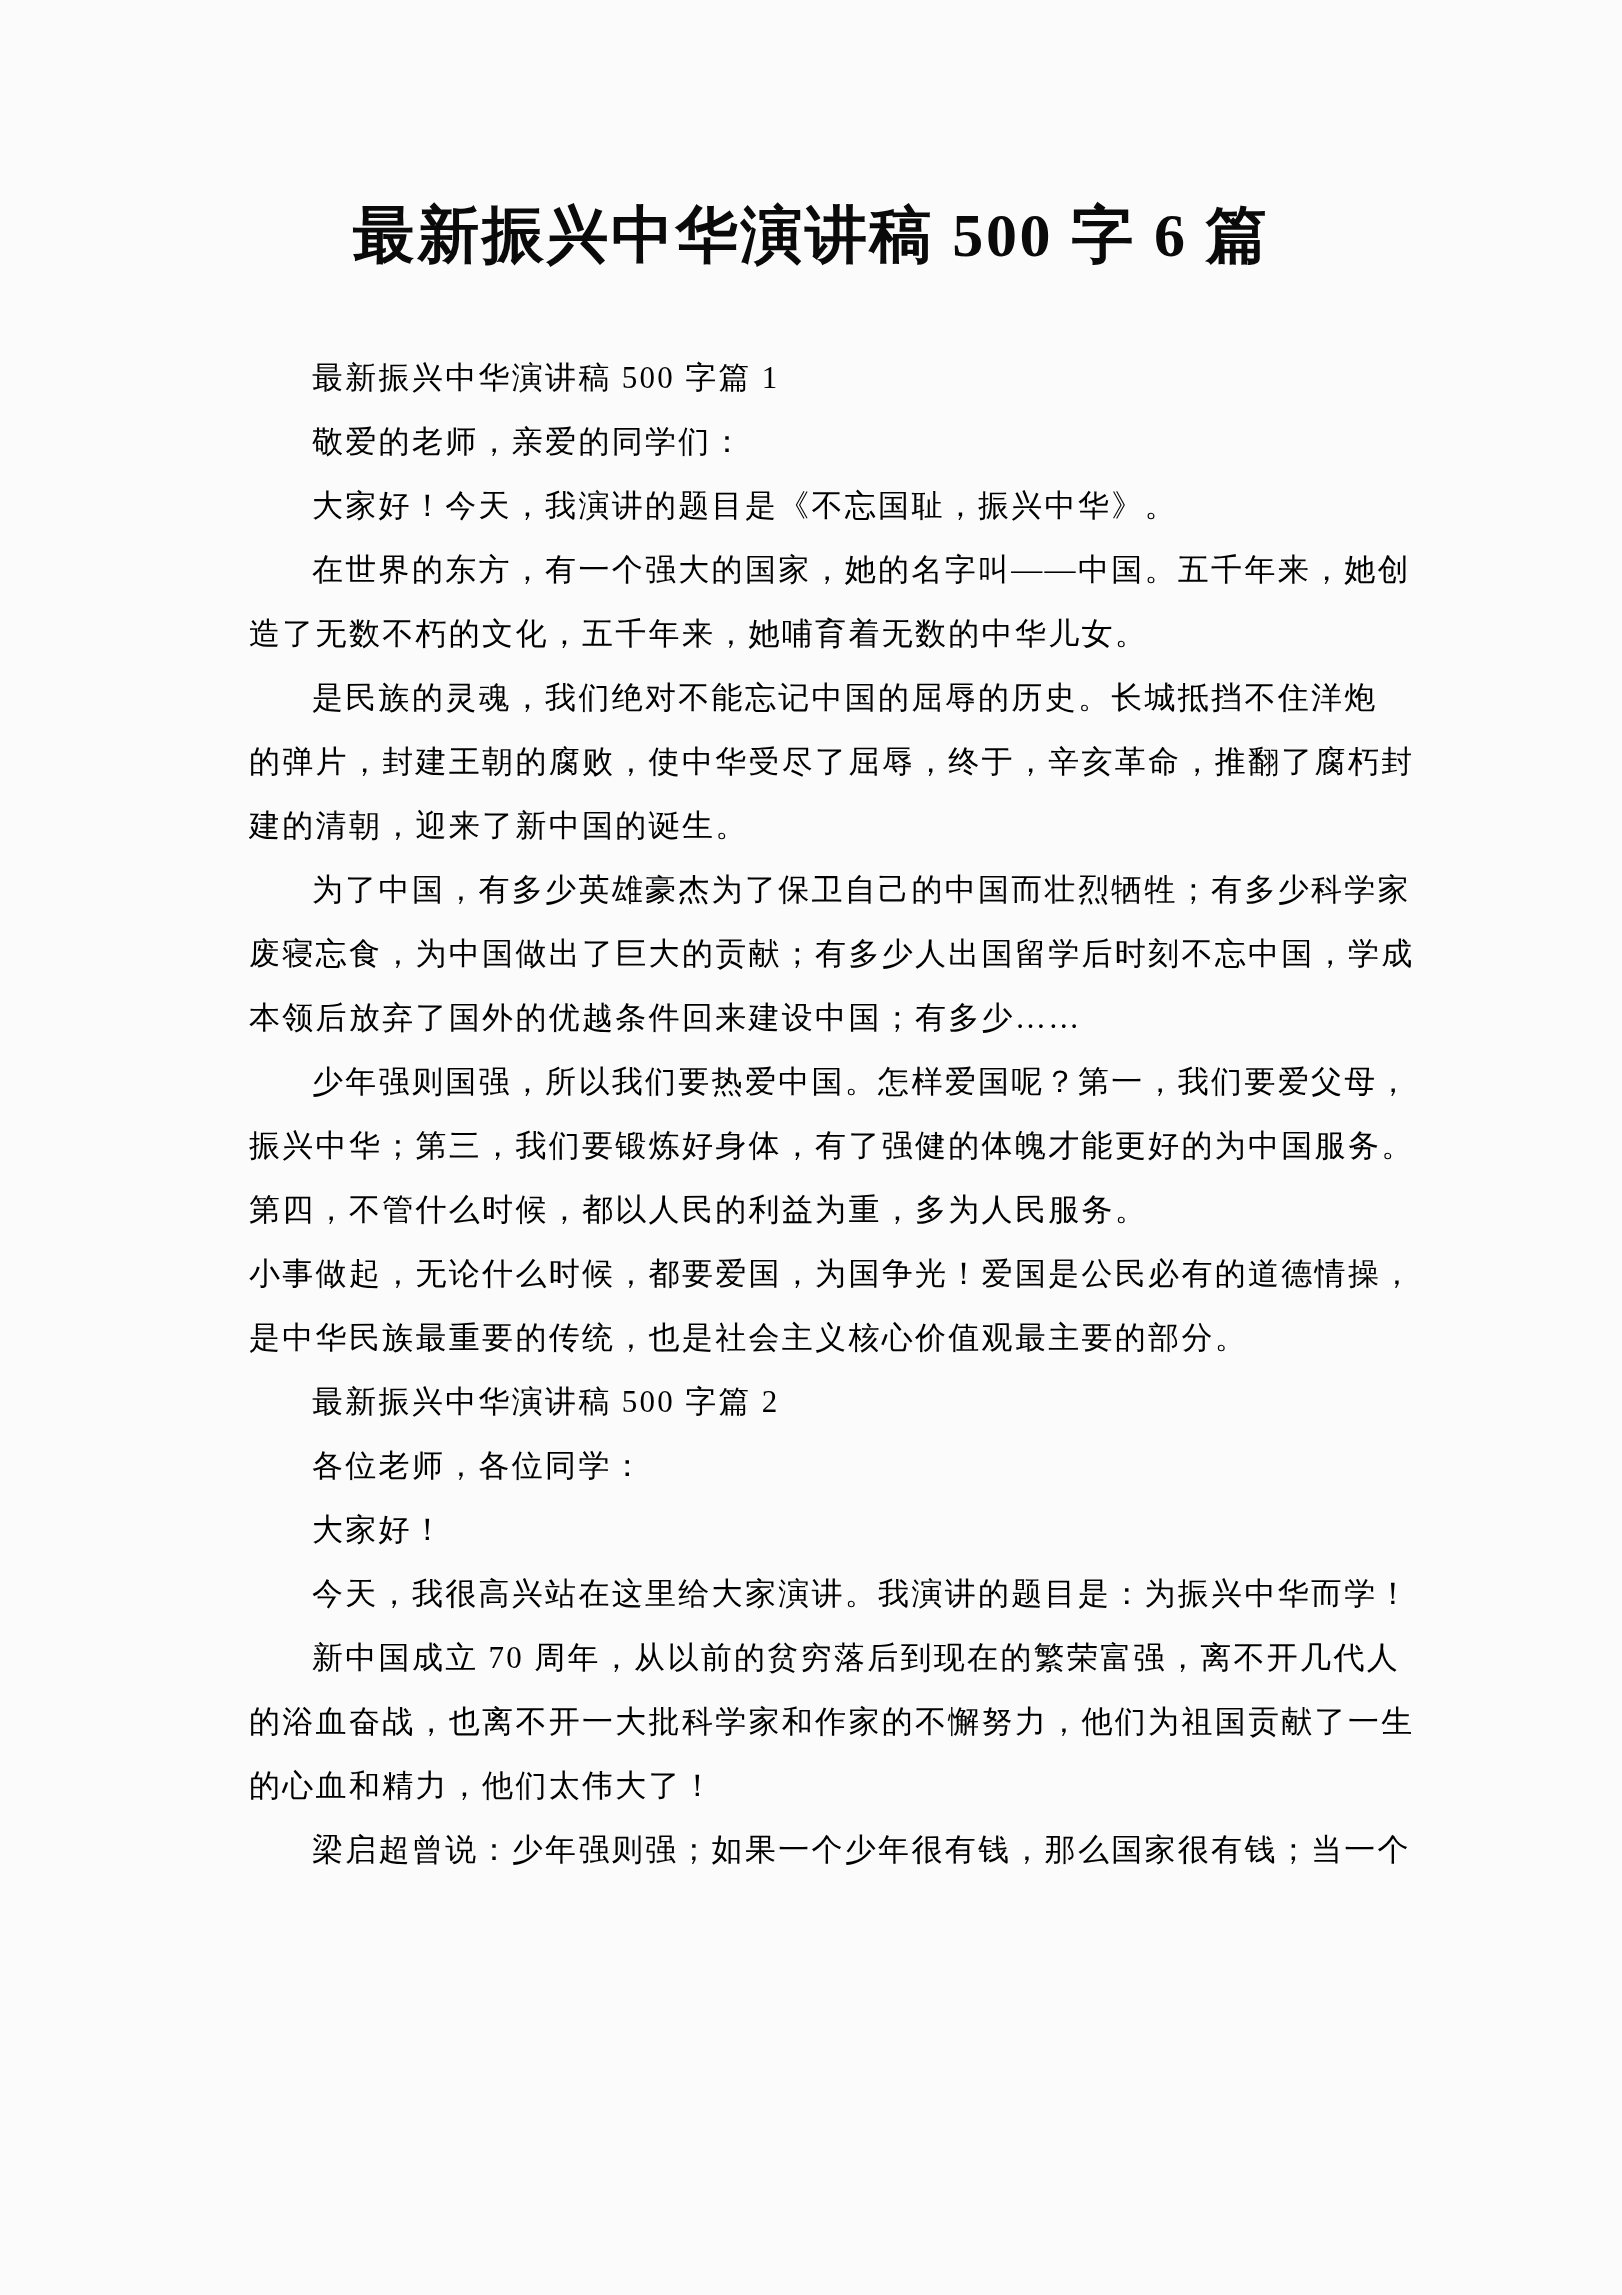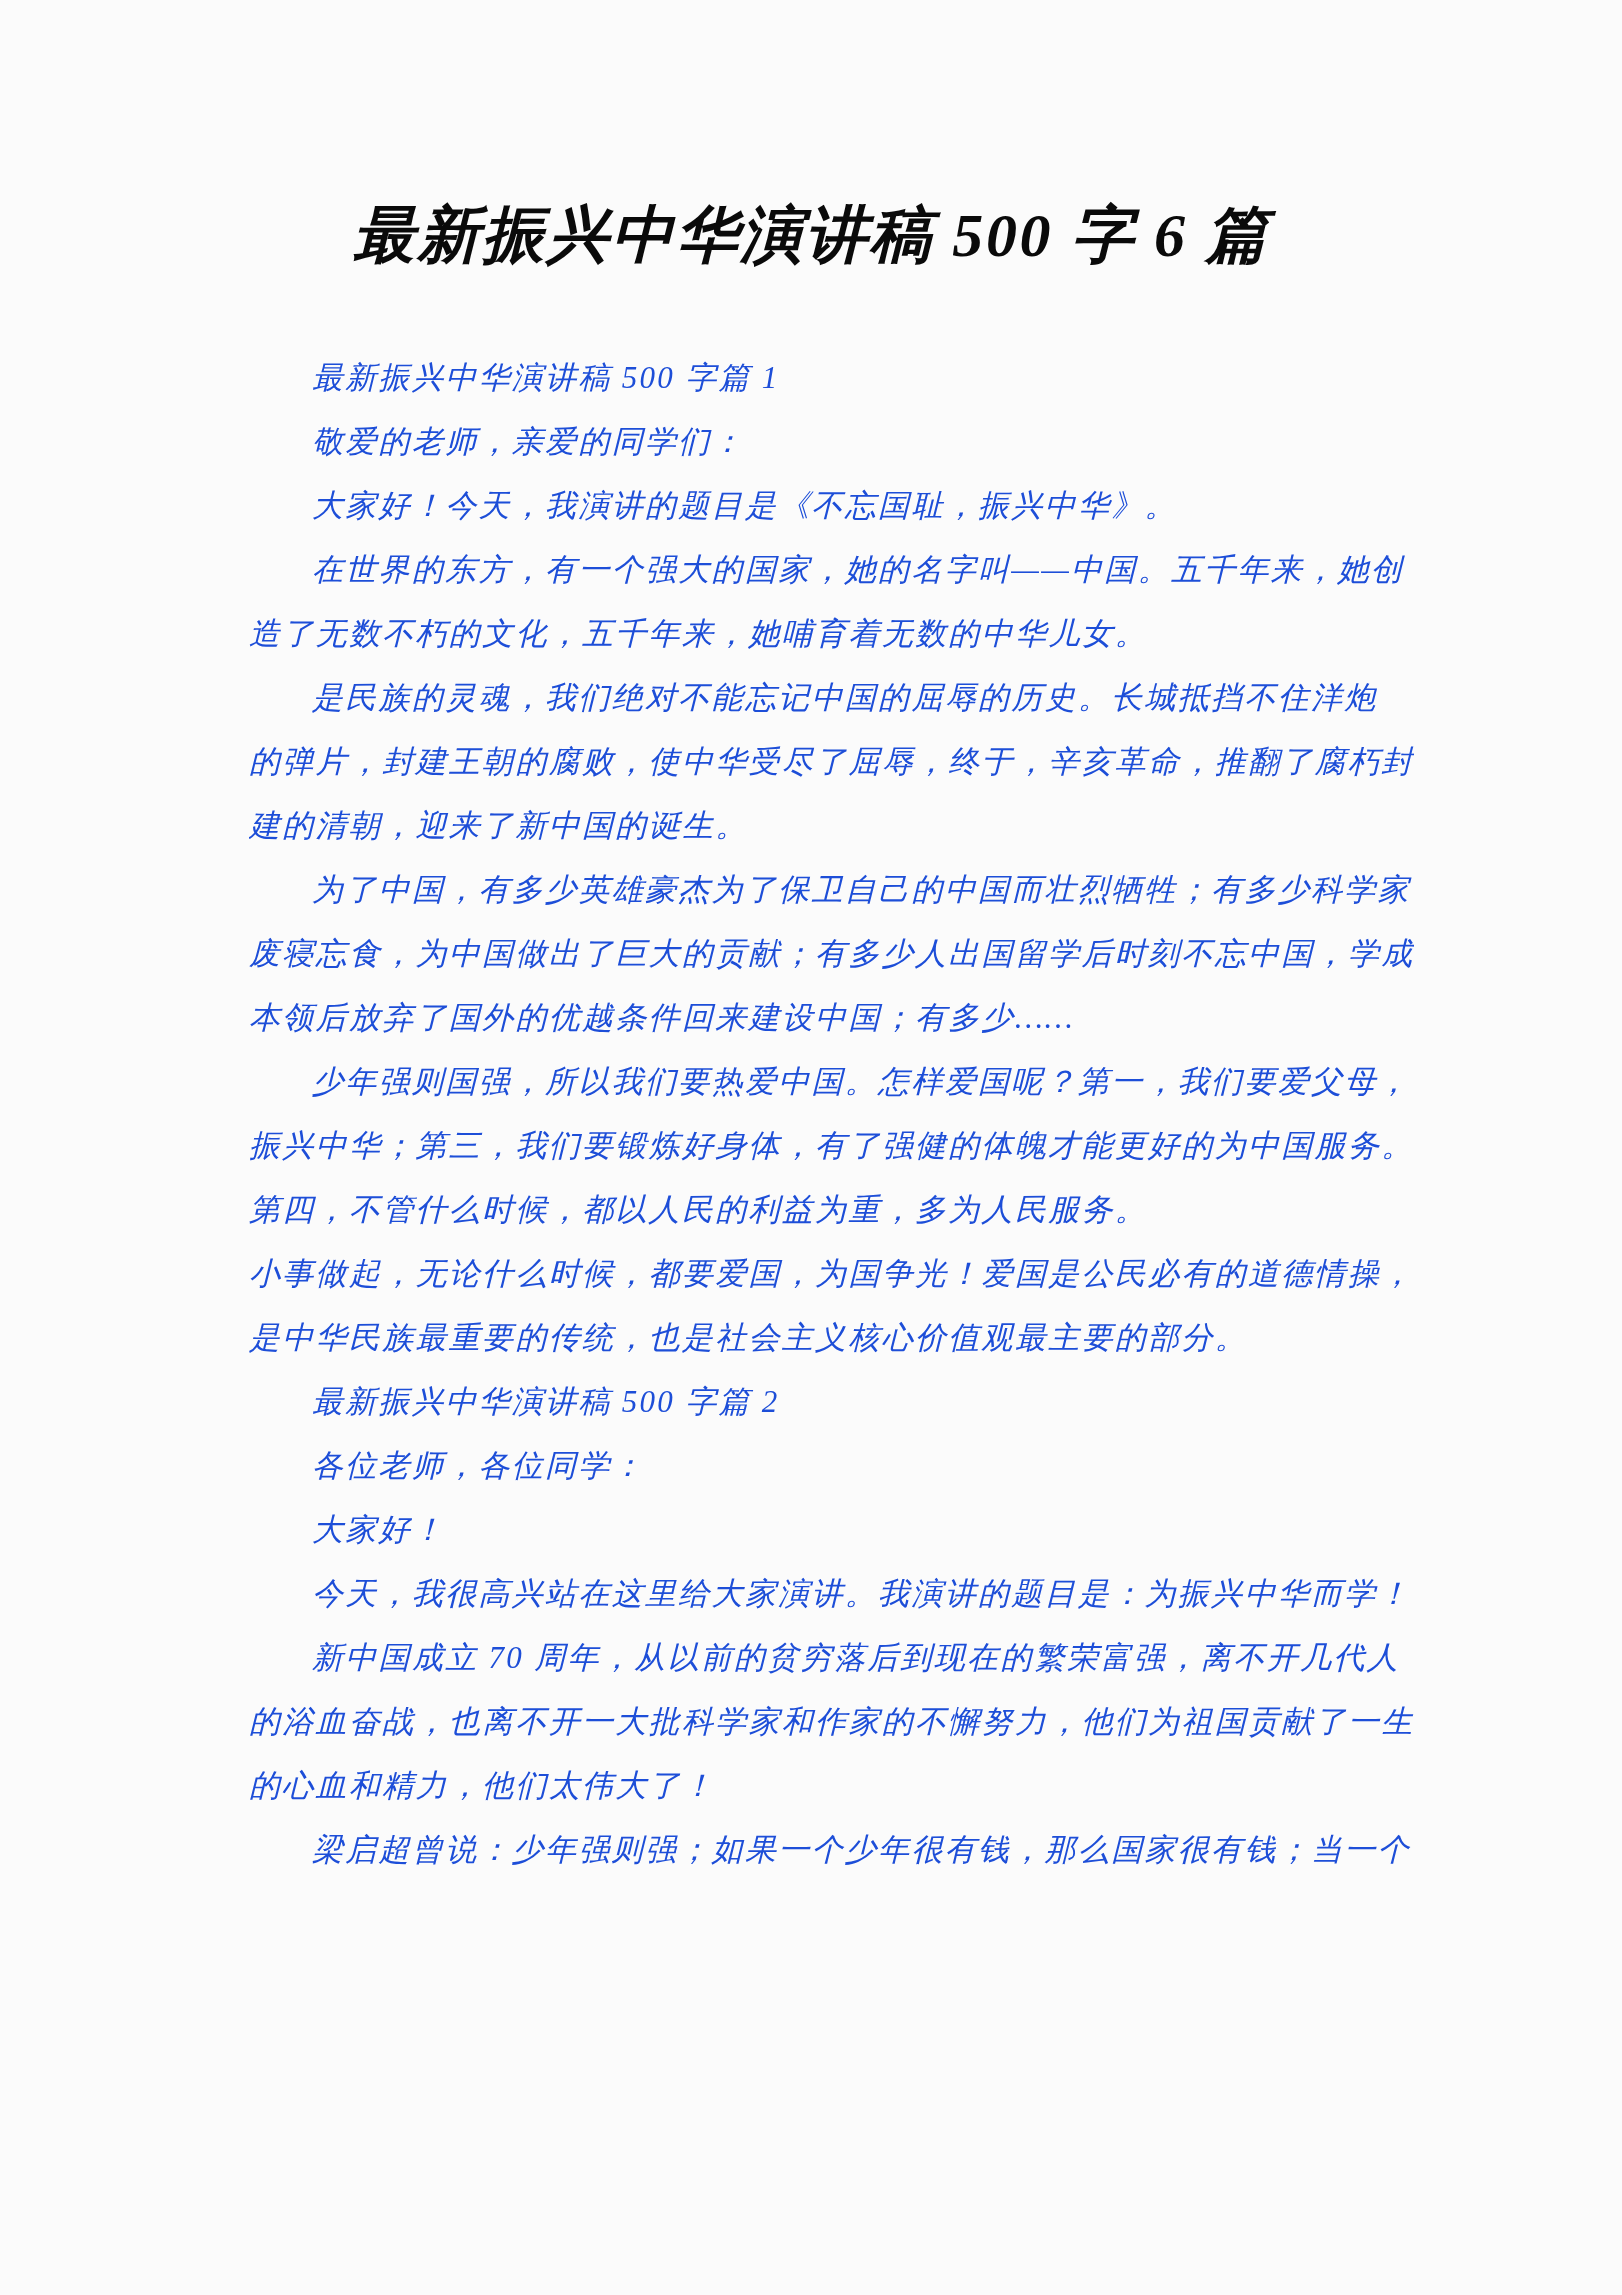--- a/index.html
+++ b/index.html
@@ -8,21 +8,20 @@
     background: #fbfbfb;
   }
   .page {
     position: relative;
     width: 1623px;
     height: 2295px;
     background: #fbfbfb;
     color: #141414;
     font-family: "Liberation Serif", "DejaVu Serif", serif;
     overflow: hidden;
-    font-style: italic;
   }
   .doc-title {
     position: absolute;
     top: 196px;
     left: 0;
     width: 1623px;
     text-align: center;
     font-size: 62px;
     font-weight: bold;
     letter-spacing: 2.6px;
@@ -37,21 +36,21 @@
     width: 1165px;
   }
   .line {
     display: block;
     height: 64px;
     line-height: 64px;
     font-size: 31px;
     letter-spacing: 2.3px;
     white-space: nowrap;
     overflow: hidden;
-    color: #1d4ed8;
+    color: #000000;
   }
   .ind {
     padding-left: 63px;
   }
 </style>
 </head>
 <body>
 
 <div class="page">
 

